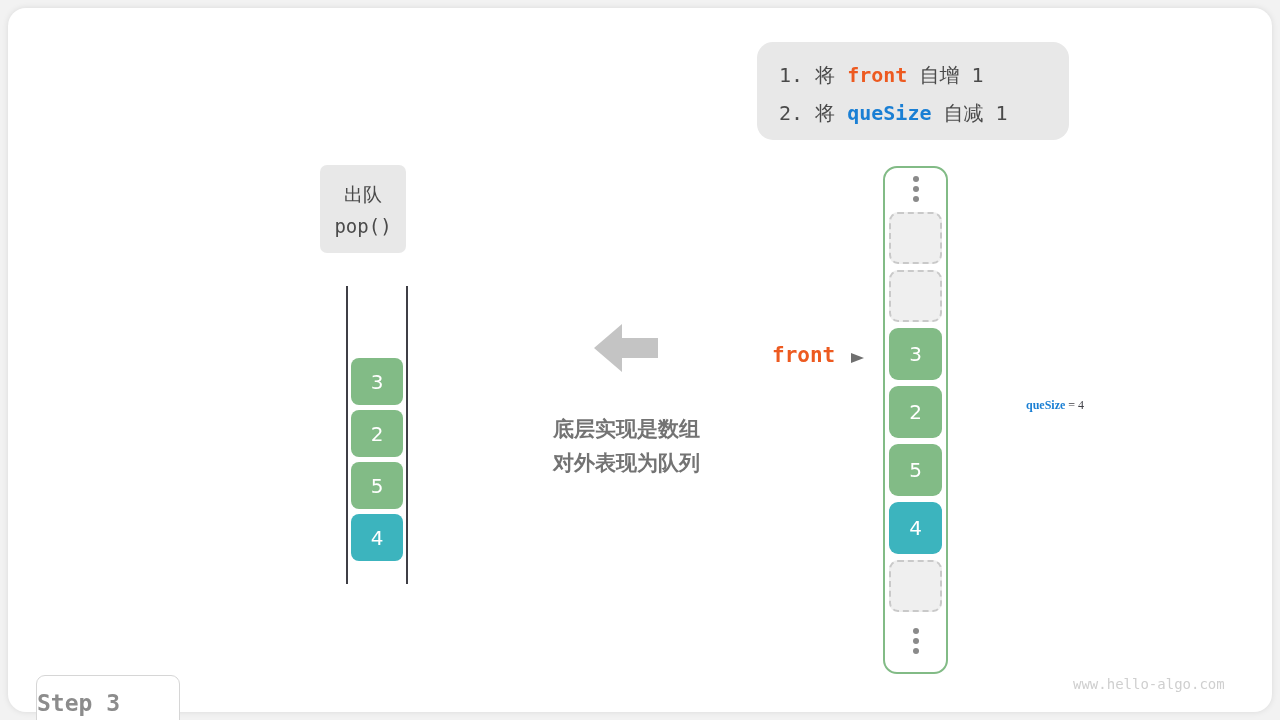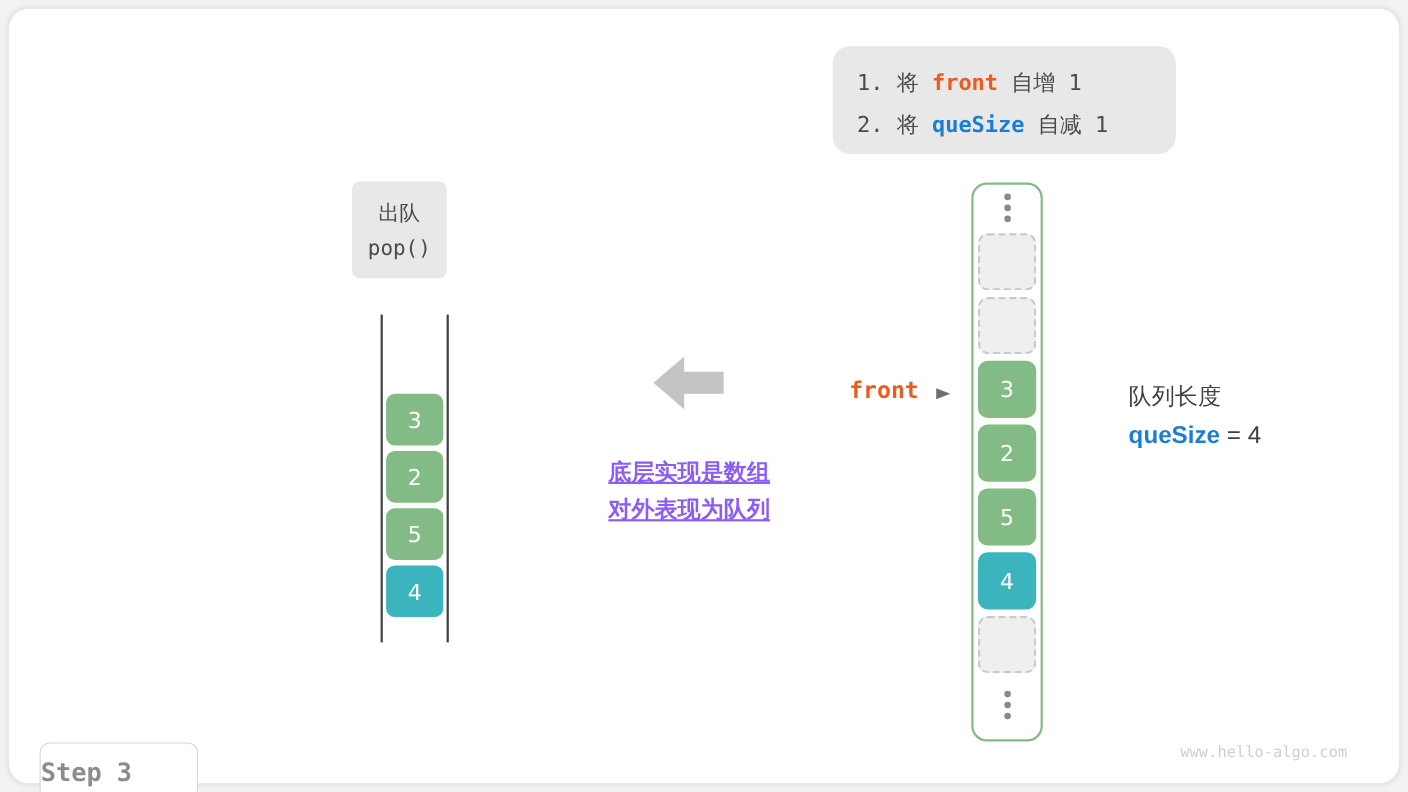--- a/index.html
+++ b/index.html
@@ -125,24 +125,23 @@
     position: absolute;
     left: 529px;
     top: 412px;
     width: 195px;
     text-align: center;
   }
   .caption-line {
     font-family: "DejaVu Sans", sans-serif;
     font-size: 21px;
     font-weight: bold;
-    color: #8b5cf6;
+    color: #737373;
     line-height: 34px;
     white-space: pre;
-    text-decoration: underline;
   }
 
   
   .front-label {
     position: absolute;
     left: 772px;
     top: 343px;
     font-family: "DejaVu Sans Mono", monospace;
     font-size: 21px;
     font-weight: bold;
@@ -218,22 +217,23 @@
     top: 342px;
   }
   .size-note-line {
     font-family: "DejaVu Sans", sans-serif;
     font-size: 21px;
     color: #3f3f46;
     line-height: 36px;
     white-space: pre;
   }
   .size-note-line.mono {
-    font-family: Liberation Sans, sans-serif;
-    font-size: 22px;
+    font-family: Liberation Serif, serif;
+    font-size: 12px;
+    margin-top: 45px;
   }
 
   
   .step-badge {
     position: absolute;
     left: 36px;
     top: 639px;
     width: 144px;
     height: 55px;
     border: 1px solid #d6d6d6;
@@ -323,21 +323,20 @@
       <div class="acell teal">4</div>
       <div class="acell empty"></div>
       <div class="dots">
         <span></span>
         <span></span>
         <span></span>
       </div>
     </div>
 
   <div class="size-note">
-    <div class="size-note-line">队列长度</div>
     <div class="size-note-line mono"><span class="kw-ques">queSize</span><span> = 4</span></div>
   </div>
 
   <div class="step-badge">
     <span>Step 3</span>
   </div>
 
   <div class="watermark">www.hello-algo.com</div>
 </div>
 

